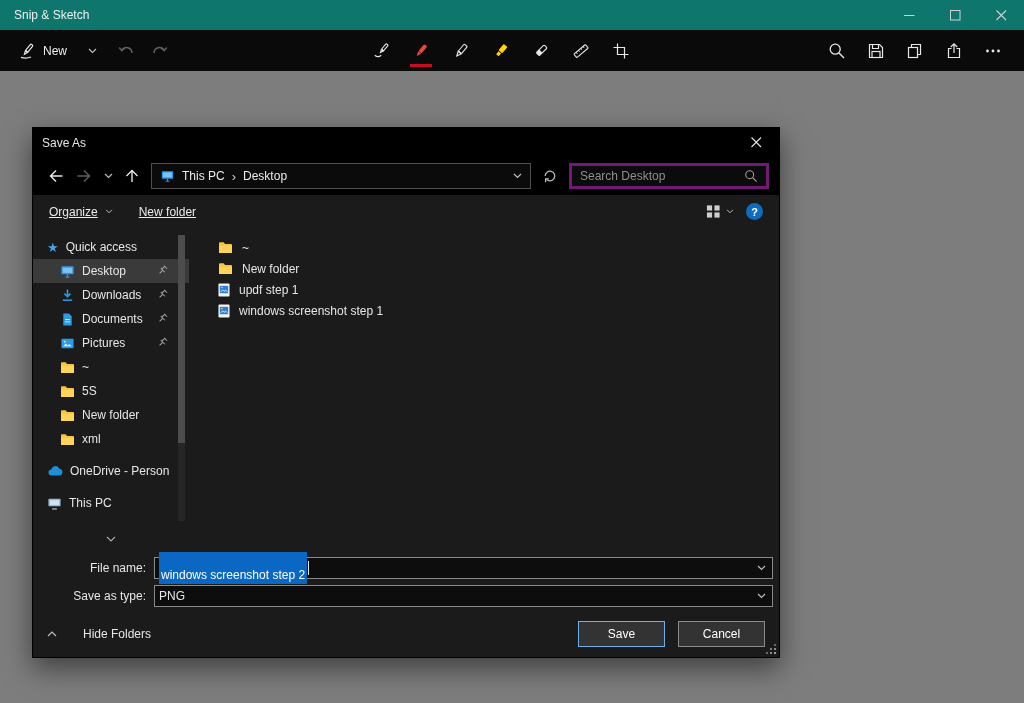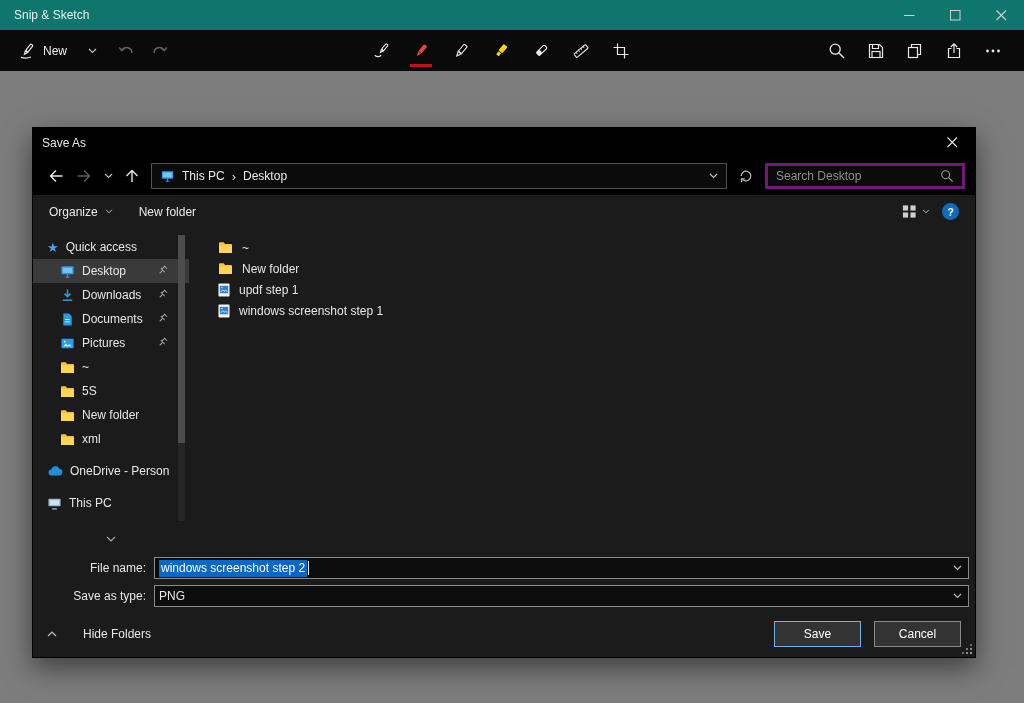--- a/index.html
+++ b/index.html
@@ -24,41 +24,41 @@
   .new-label { font-size:12px; color:#ededed; }
   .tb-btn { width:30px; height:34px; display:flex; align-items:center; justify-content:center; }
   .tb-center { position:absolute; left:50%; top:0; bottom:0; transform:translateX(calc(-50% - 11px)); display:flex; align-items:center; }
   .tool { width:40px; height:38px; display:flex; align-items:center; justify-content:center; position:relative; }
   .tool.selected::after { content:""; position:absolute; left:9px; right:9px; bottom:3px; height:3px; background:#c50f1f; }
   .tb-right { margin-left:auto; display:flex; align-items:center; }
   .tb-icon { width:39px; height:38px; display:flex; align-items:center; justify-content:center; }
 
   
   .workspace { position:relative; height:632px; background:#7d7d7d; }
-  .dialog { position:absolute; left:32px; top:56px; width:944px; height:531px;
+  .dialog { position:absolute; left:32px; top:56px; width:748px; height:531px;
             background:#1b1b1b; border:1px solid #000; box-shadow:0 10px 26px rgba(0,0,0,.5);
             display:flex; flex-direction:column; }
 
   .dlg-titlebar { height:29px; background:#000; display:flex; align-items:center; padding-left:9px; flex:0 0 auto; }
   .dlg-close { margin-left:auto; width:45px; height:100%; display:flex; align-items:center; justify-content:center; }
 
   .dlg-nav { height:38px; background:#000; display:flex; align-items:center; padding:0 10px; gap:2px; flex:0 0 auto; }
   .nav-btn { width:26px; height:26px; display:flex; align-items:center; justify-content:center; flex:0 0 auto; }
   .nav-btn.small { width:18px; }
   .addressbar { flex:1; height:26px; border:1px solid #4f4f4f; background:#0b0b0b;
                 display:flex; align-items:center; padding:0 8px; margin:0 4px; gap:7px; }
   .crumb { color:#eaeaea; }
   .crumb-sep::before { content:"\203A"; color:#cfcfcf; font-size:13px; }
   .addr-tail { margin-left:auto; display:flex; align-items:center; gap:4px; }
   .searchbox { width:200px; height:26px; border:3px solid #701a75; background:#0b0b0b;
                display:flex; align-items:center; padding:0 8px; margin-left:4px; flex:0 0 auto; }
   .search-ph { color:#8f8f8f; flex:1; }
 
   .dlg-cmdbar { height:33px; display:flex; align-items:center; padding:0 16px; flex:0 0 auto; }
-  .cmd-item { display:flex; align-items:center; gap:7px; color:#eaeaea; }
+  .cmd-item { display:flex; align-items:center; gap:7px; color:#eaeaea;text-decoration:underline; }
   .cmd-organize { margin-right:26px; }
   .cmd-right { margin-left:auto; display:flex; align-items:center; gap:12px; }
   .view-btn { display:flex; align-items:center; gap:5px; }
   .help-btn { width:17px; height:17px; border-radius:50%; background:#0f6cbd; color:#fff;
               display:flex; align-items:center; justify-content:center; font-size:11px; font-weight:bold; }
 
   .dlg-body { flex:1; display:flex; min-height:0; position:relative; }
   .sidebar { width:156px; flex:0 0 auto; position:relative; padding-top:7px; }
   .srow { height:24px; display:flex; align-items:center; gap:7px; padding-left:14px; position:relative; }
   .srow.lvl1 { padding-left:27px; }
@@ -72,21 +72,21 @@
 
   .filelist { flex:1; padding:9px 0 0 29px; overflow:hidden; }
   .frow { height:21px; display:flex; align-items:center; gap:9px; }
 
   .dlg-fields { flex:0 0 auto; padding:10px 6px 4px 0; display:flex; flex-direction:column; gap:6px; }
   .field-row { display:flex; align-items:center; height:22px; }
   .field-label { width:121px; text-align:right; padding-right:8px; flex:0 0 auto; color:#e6e6e6; }
   .field { flex:1; height:22px; border:1px solid #8a8a8a; background:#0d0d0d;
            display:flex; align-items:center; padding:0 24px 0 4px; position:relative; }
   .field .chev { position:absolute; right:6px; top:50%; transform:translateY(-50%); }
-  .fn-sel { background:#0b67c4; color:#fff; padding:1px 2px 2px 2px; }
+  .fn-sel { background:#0b67c4; color:#fff; padding:16px 2px 2px 2px; }
   .caret { width:1px; height:14px; background:#e8e8e8; margin-left:1px; }
 
   .dlg-footer { flex:0 0 auto; height:46px; display:flex; align-items:center; padding:0 14px; position:relative; }
   .hide-folders { display:flex; align-items:center; gap:26px; }
   .btn { width:87px; height:26px; background:#333333; border:1px solid #8a8a8a; color:#fff;
          display:flex; align-items:center; justify-content:center; font-size:12px; }
   .btn.primary { margin-left:auto; border-color:#6fb0e8; }
   .btn.secondary { margin-left:13px; }
   .grip { position:absolute; right:3px; bottom:3px; width:12px; height:12px; }
   .grip::before { content:""; position:absolute; right:0; bottom:0; width:2px; height:2px; background:#9a9a9a;

